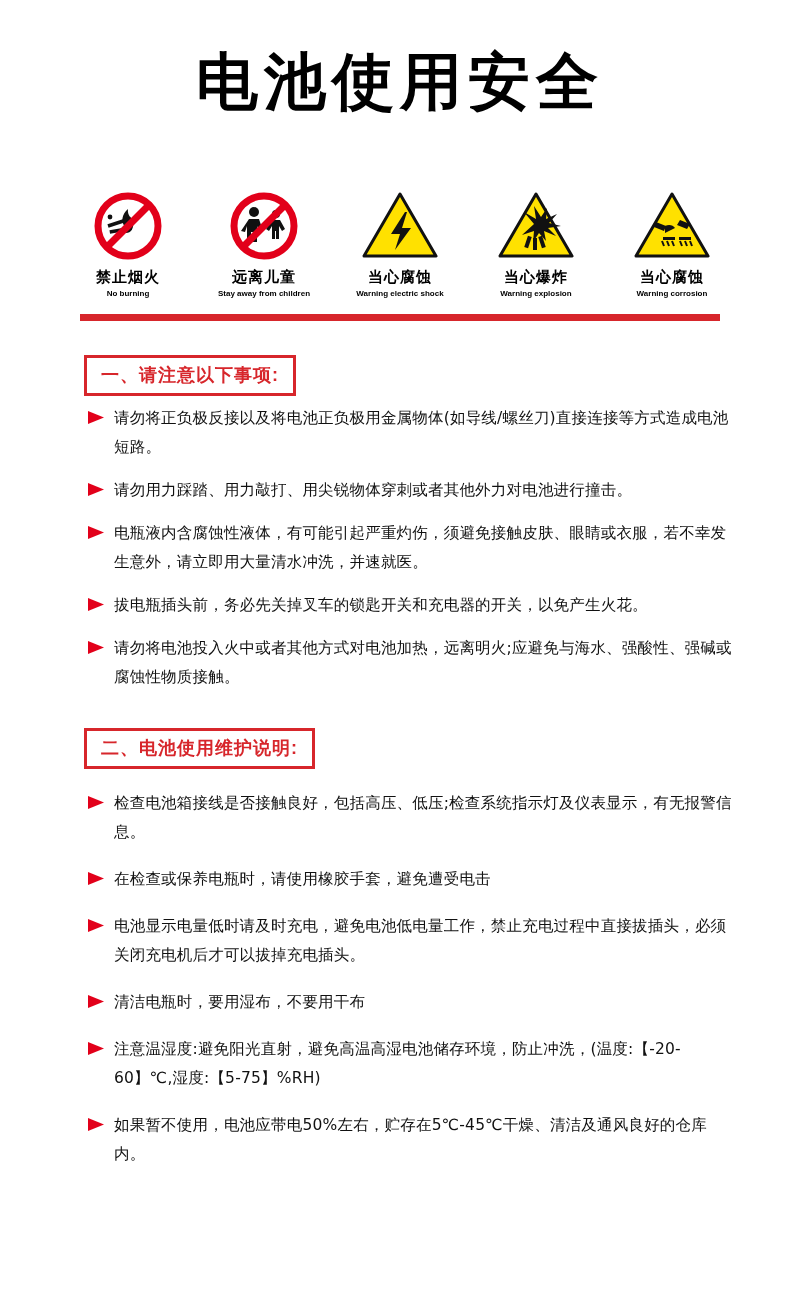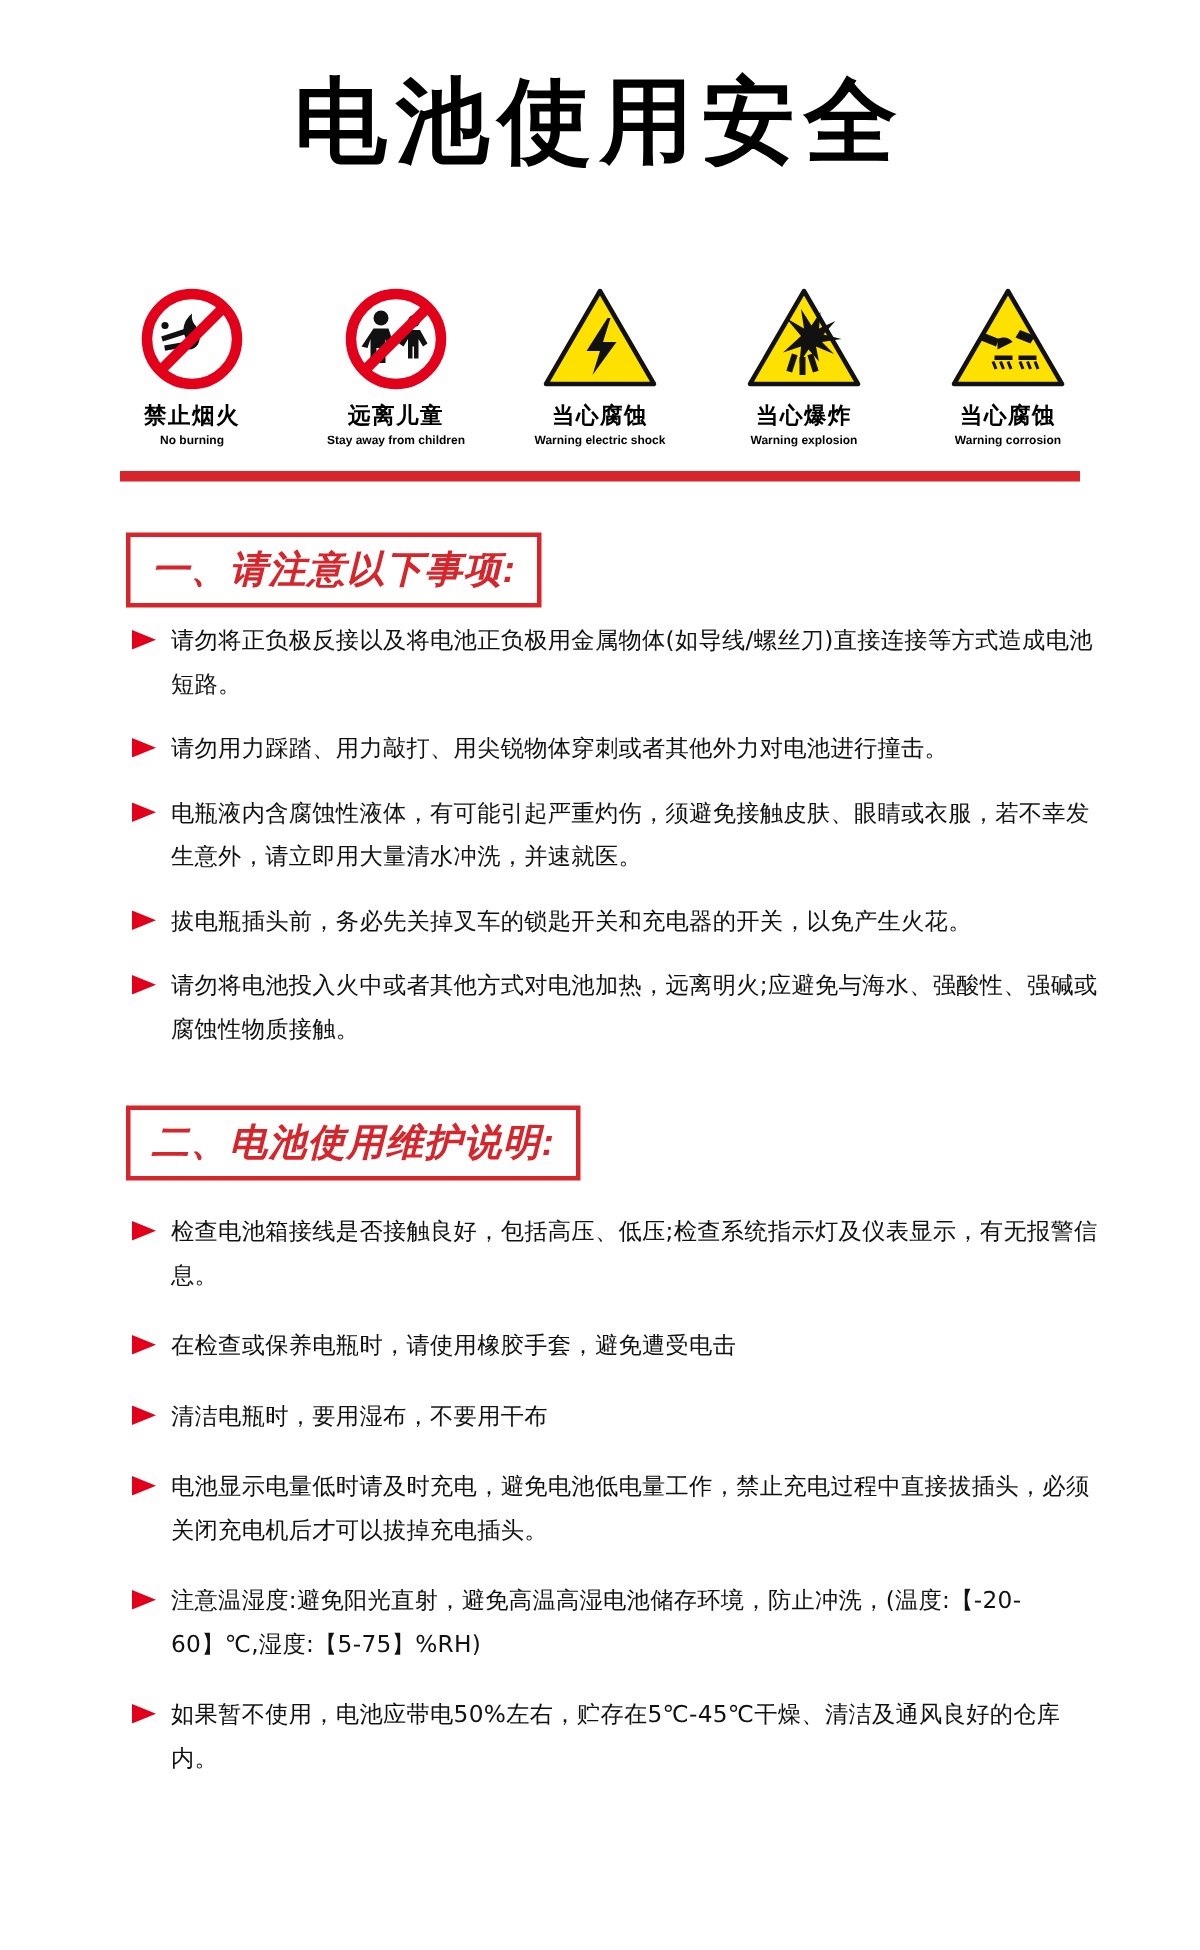--- a/index.html
+++ b/index.html
@@ -84,24 +84,23 @@
     padding: 0 64px 0 70px;
   }
   .sec-head {
     display: inline-block;
     border: 3px solid #d7262b;
     padding: 5px 14px 6px 14px;
     margin-left: 14px;
   }
   .sec-head-text {
     color: #d7262b;
-    font-size: 25px;
+    font-size: 18px;
     font-weight: bold;
     letter-spacing: 1px;
-    font-style: italic;
   }
 
   .items {
     margin-top: 8px;
     padding-left: 18px;
   }
   .item {
     display: flex;
     align-items: flex-start;
     margin-bottom: 14px;
@@ -296,38 +295,38 @@
         </span>
         <span class="item-text">在检查或保养电瓶时，请使用橡胶手套，避免遭受电击</span>
       </div>
 
       <div class="item">
         <span class="bullet">
           <svg width="16" height="13" viewBox="0 0 16 13">
               <path d="M0,0 L16,6.5 L0,13 Z" fill="#e2001a"></path>
             </svg>
         </span>
+        <span class="item-text">电池显示电量低时请及时充电，避免电池低电量工作，禁止充电过程中直接拔插头，必须关闭充电机后才可以拔掉充电插头。</span>
+      </div>
+
+      <div class="item">
+        <span class="bullet">
+          <svg width="16" height="13" viewBox="0 0 16 13">
+              <path d="M0,0 L16,6.5 L0,13 Z" fill="#e2001a"></path>
+            </svg>
+        </span>
         <span class="item-text">清洁电瓶时，要用湿布，不要用干布</span>
       </div>
 
       <div class="item">
         <span class="bullet">
           <svg width="16" height="13" viewBox="0 0 16 13">
               <path d="M0,0 L16,6.5 L0,13 Z" fill="#e2001a"></path>
             </svg>
         </span>
-        <span class="item-text">电池显示电量低时请及时充电，避免电池低电量工作，禁止充电过程中直接拔插头，必须关闭充电机后才可以拔掉充电插头。</span>
-      </div>
-
-      <div class="item">
-        <span class="bullet">
-          <svg width="16" height="13" viewBox="0 0 16 13">
-              <path d="M0,0 L16,6.5 L0,13 Z" fill="#e2001a"></path>
-            </svg>
-        </span>
         <span class="item-text">注意温湿度:避免阳光直射，避免高温高湿电池储存环境，防止冲洗，(温度:【-20-60】℃,湿度:【5-75】%RH)</span>
       </div>
 
       <div class="item">
         <span class="bullet">
           <svg width="16" height="13" viewBox="0 0 16 13">
               <path d="M0,0 L16,6.5 L0,13 Z" fill="#e2001a"></path>
             </svg>
         </span>
         <span class="item-text">如果暂不使用，电池应带电50%左右，贮存在5℃-45℃干燥、清洁及通风良好的仓库内。</span>

